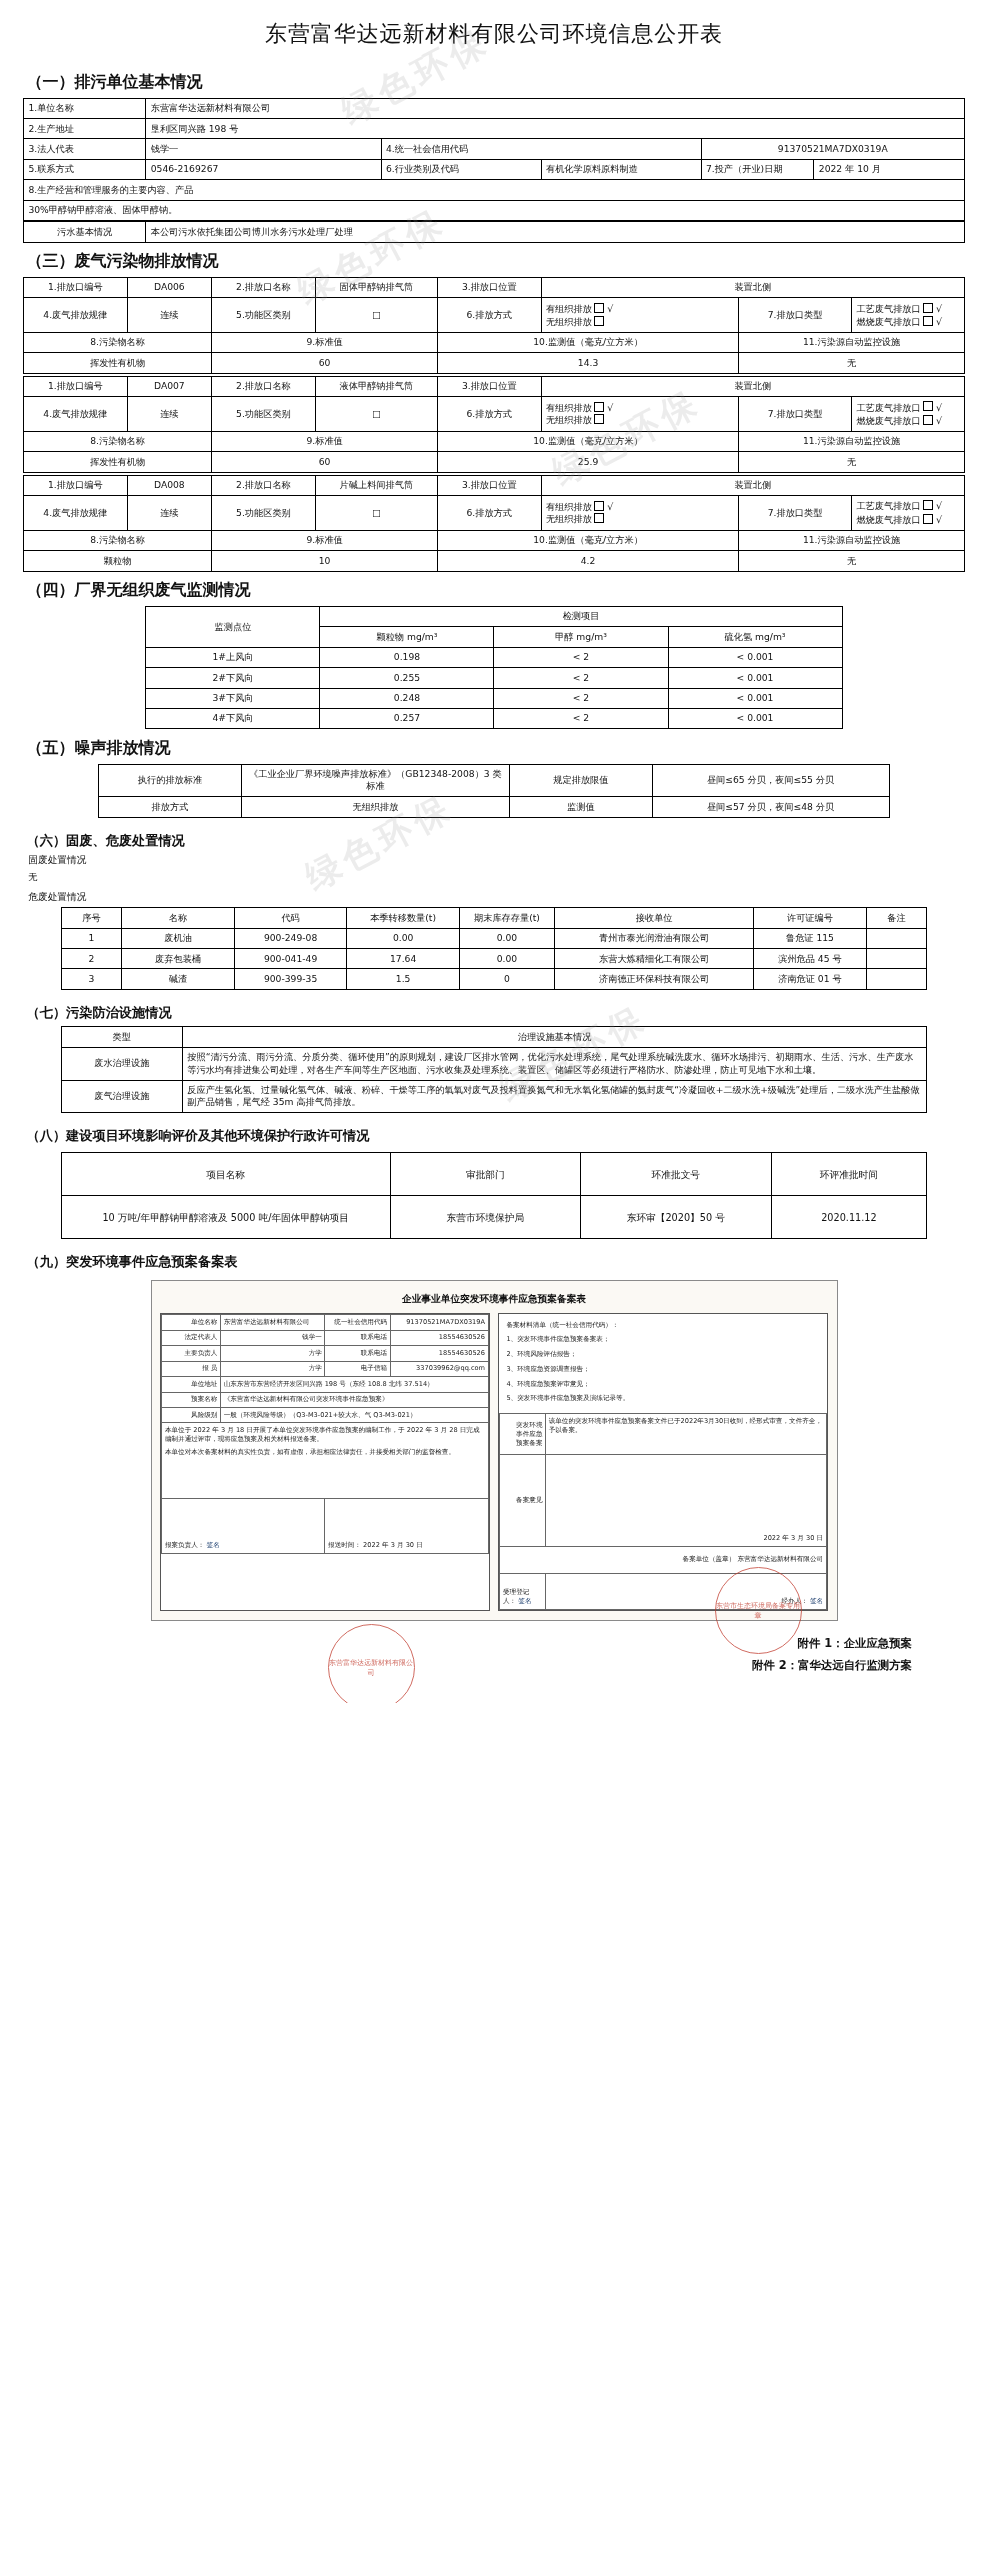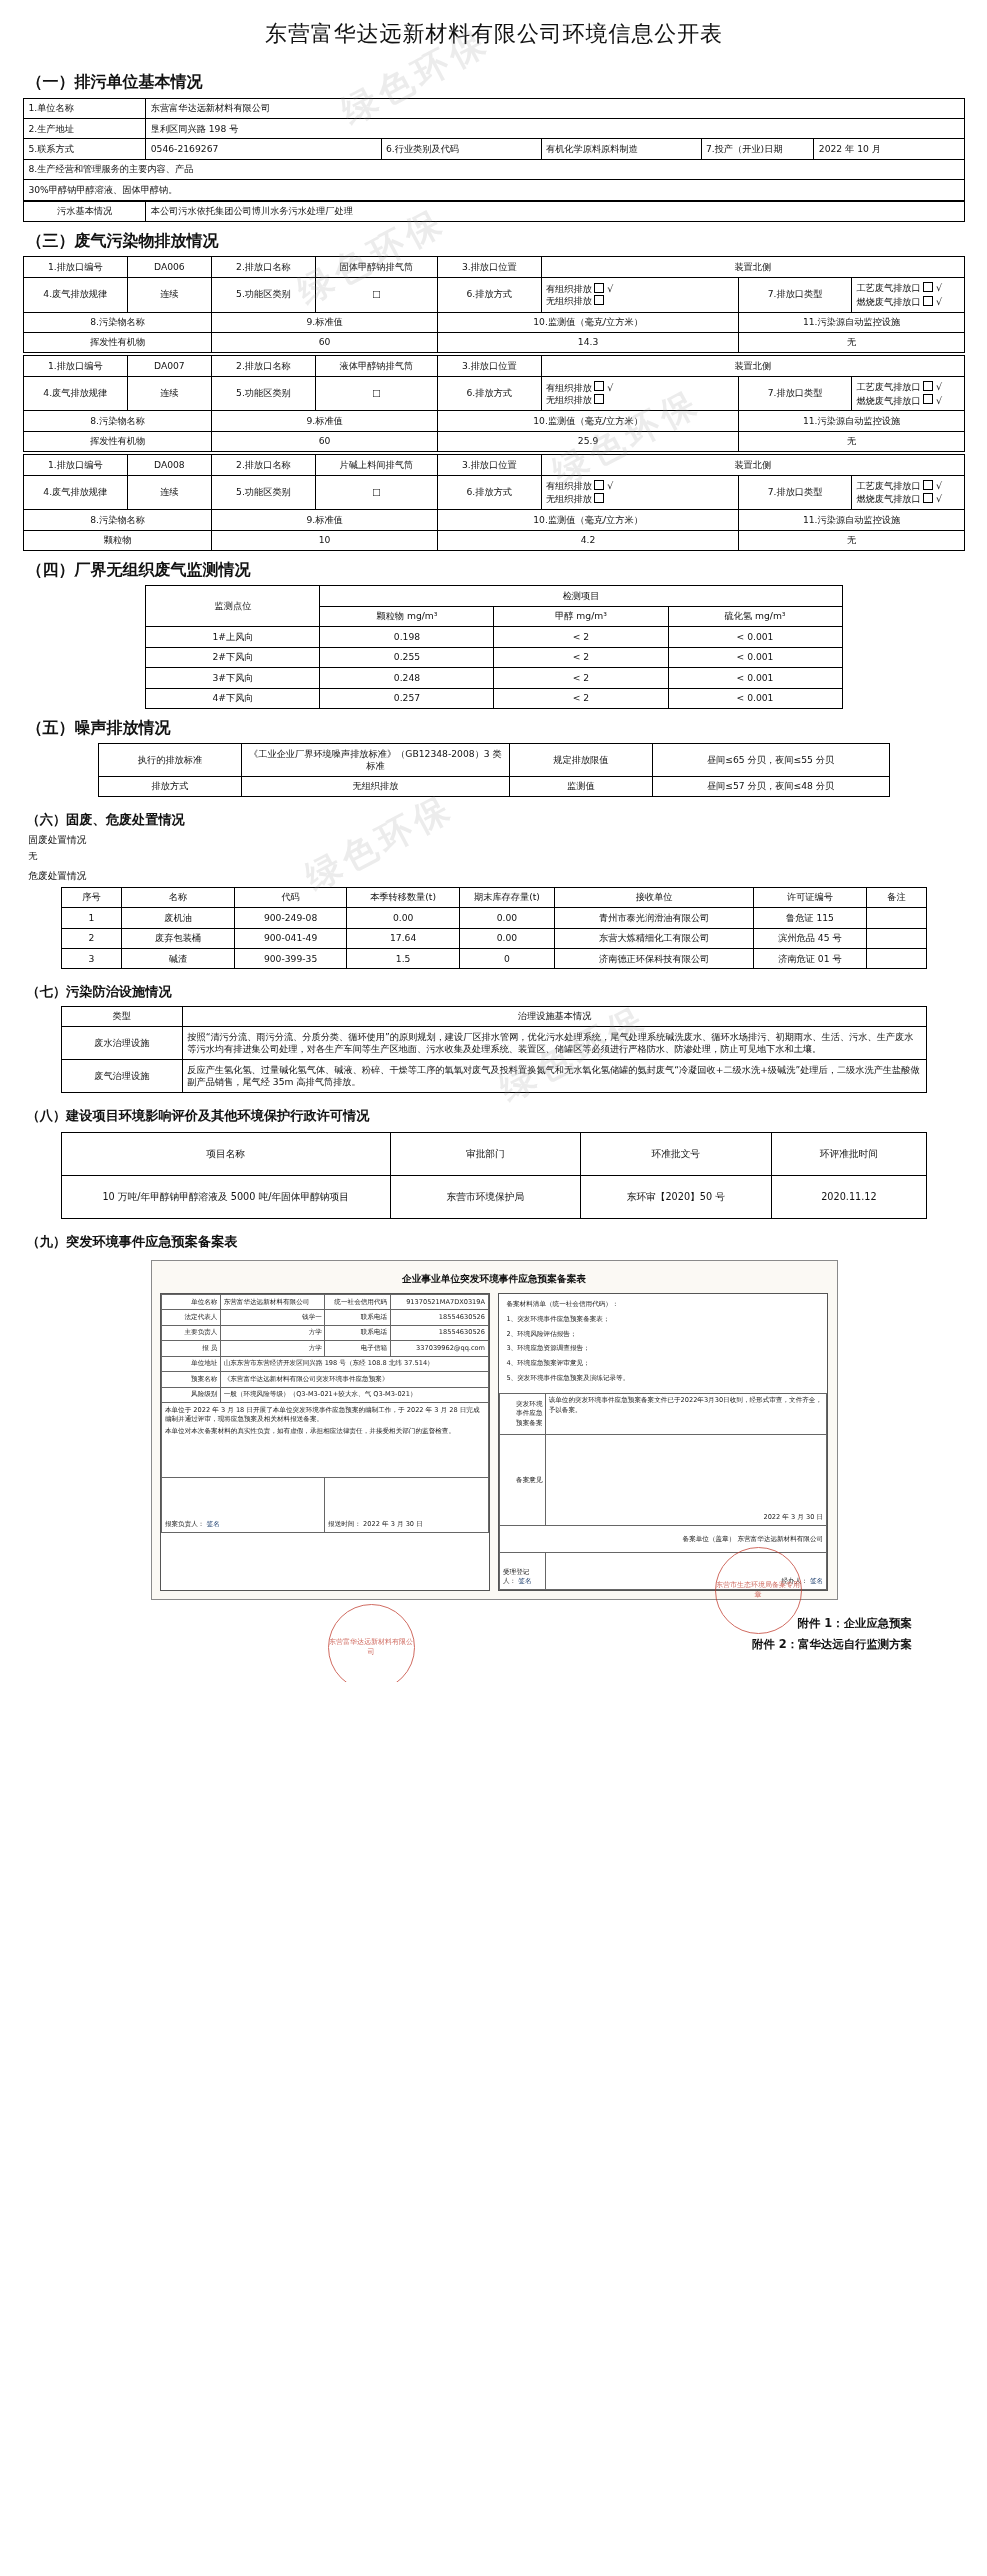--- a/index.html
+++ b/index.html
@@ -119,20 +119,26 @@
           <col style="width:16%">
         </colgroup>
       <tbody>
           <tr>
         <td class="l">1.单位名称</td>
         <td class="l" colspan="5">东营富华达远新材料有限公司</td>
       </tr>
       <tr>
         <td class="l">2.生产地址</td>
         <td class="l" colspan="5">垦利区同兴路 198 号</td>
+      </tr>
+      <tr>
+        <td class="l">3.法人代表</td>
+        <td class="l">钱学一</td>
+        <td class="l" colspan="2">4.统一社会信用代码</td>
+        <td class="c" colspan="2">91370521MA7DX0319A</td>
       </tr>
       <tr>
         <td class="l">5.联系方式</td>
         <td class="l">0546-2169267</td>
         <td class="l">6.行业类别及代码</td>
         <td class="l">有机化学原料原料制造</td>
         <td class="l">7.投产（开业)日期</td>
         <td class="l">2022 年 10 月</td>
       </tr>
       <tr>

